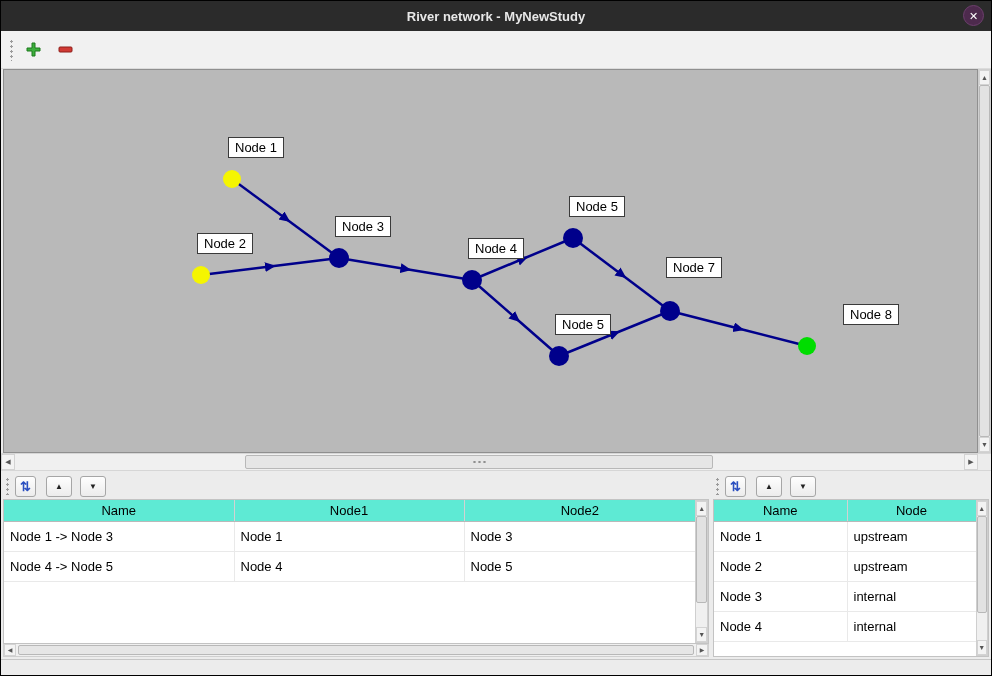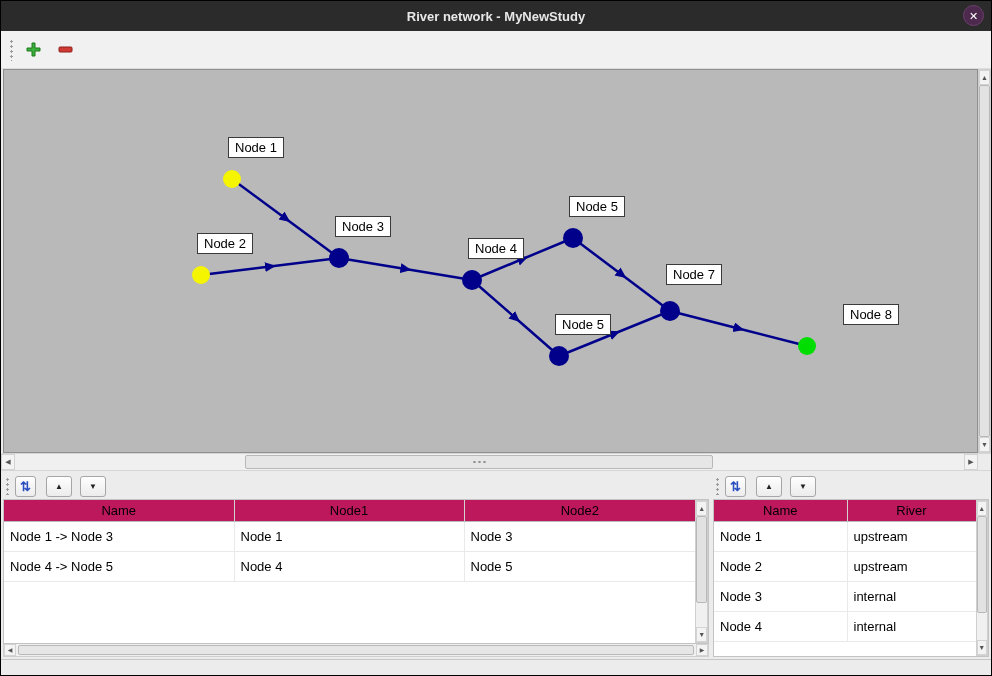--- a/index.html
+++ b/index.html
@@ -101,21 +101,21 @@
     height:21px; min-width:26px; margin-right:8px;
     border:1px solid #a6a6a6; border-radius:3px;
     background:linear-gradient(#fefefe,#ececec);
     font-size:8px; color:#222;
     display:flex; align-items:center; justify-content:center; padding:0 4px;
   }
   .pbtn.sort { min-width:21px; font-size:13px; font-weight:bold; color:#2b4fc0; margin-right:10px; }
   .table-wrap { flex:1; display:flex; border:1px solid #c3c3c3; background:#fff; overflow:hidden; }
   table.grid { border-collapse:collapse; table-layout:fixed; width:100%; font-size:13px; align-self:flex-start; }
   table.grid th {
-    height:21px; background:#be185d; font-weight:normal; text-align:center;
+    height:21px; background:#5eead4; font-weight:normal; text-align:center;
     border-right:1px solid #d2d2d2; border-bottom:1px solid #b9b9b9; padding:0 4px;
     overflow:hidden; white-space:nowrap;
   }
   table.grid th:last-child { border-right:none; }
   table.grid td {
     height:30px; background:#fff; text-align:left; padding:0 0 0 6px;
     border-right:1px solid #e9e9e9; border-bottom:1px solid #e9e9e9;
     overflow:hidden; white-space:nowrap;
   }
   table.grid td:last-child { border-right:none; }
@@ -176,21 +176,21 @@
           <circle cx="555" cy="286" r="10" fill="#00008b"></circle>
           <circle cx="666" cy="241" r="10" fill="#00008b"></circle>
           <circle cx="803" cy="276" r="9" fill="#00dd00"></circle>
         </svg>
     <div class="node-label" style="left: 224px; top: 67px;">Node 1</div>
         <div class="node-label" style="left: 193px; top: 163px;">Node 2</div>
         <div class="node-label" style="left: 331px; top: 146px;">Node 3</div>
         <div class="node-label" style="left: 464px; top: 168px;">Node 4</div>
         <div class="node-label" style="left: 565px; top: 126px;">Node 5</div>
         <div class="node-label" style="left: 551px; top: 244px;">Node 5</div>
-        <div class="node-label" style="left: 662px; top: 194px;">Node 7</div>
+        <div class="node-label" style="left: 662px; top: 187px;">Node 7</div>
         <div class="node-label" style="left: 799px; top: 234px; margin-left: 40px;">Node 8</div>
       </div>
     <div class="vscroll canvas-vscroll">
       <div class="sb-arrow">▲</div>
       <div class="sb-track">
           <div class="sb-thumb"></div>
         </div>
       <div class="sb-arrow">▼</div>
     </div>
   </div>
@@ -280,21 +280,21 @@
       </div>
       <div class="table-wrap">
         <table class="grid">
           <colgroup>
               <col style="width:133px">
               <col>
             </colgroup>
           <thead>
               <tr id="rt-head">
                 <th>Name</th>
-                <th>River</th>
+                <th>Node</th>
               </tr>
             </thead>
           <tbody id="rt-body">
               <tr>
                 <td>Node 1</td>
                 <td>upstream</td>
               </tr>
               <tr>
                 <td>Node 2</td>
                 <td>upstream</td>

